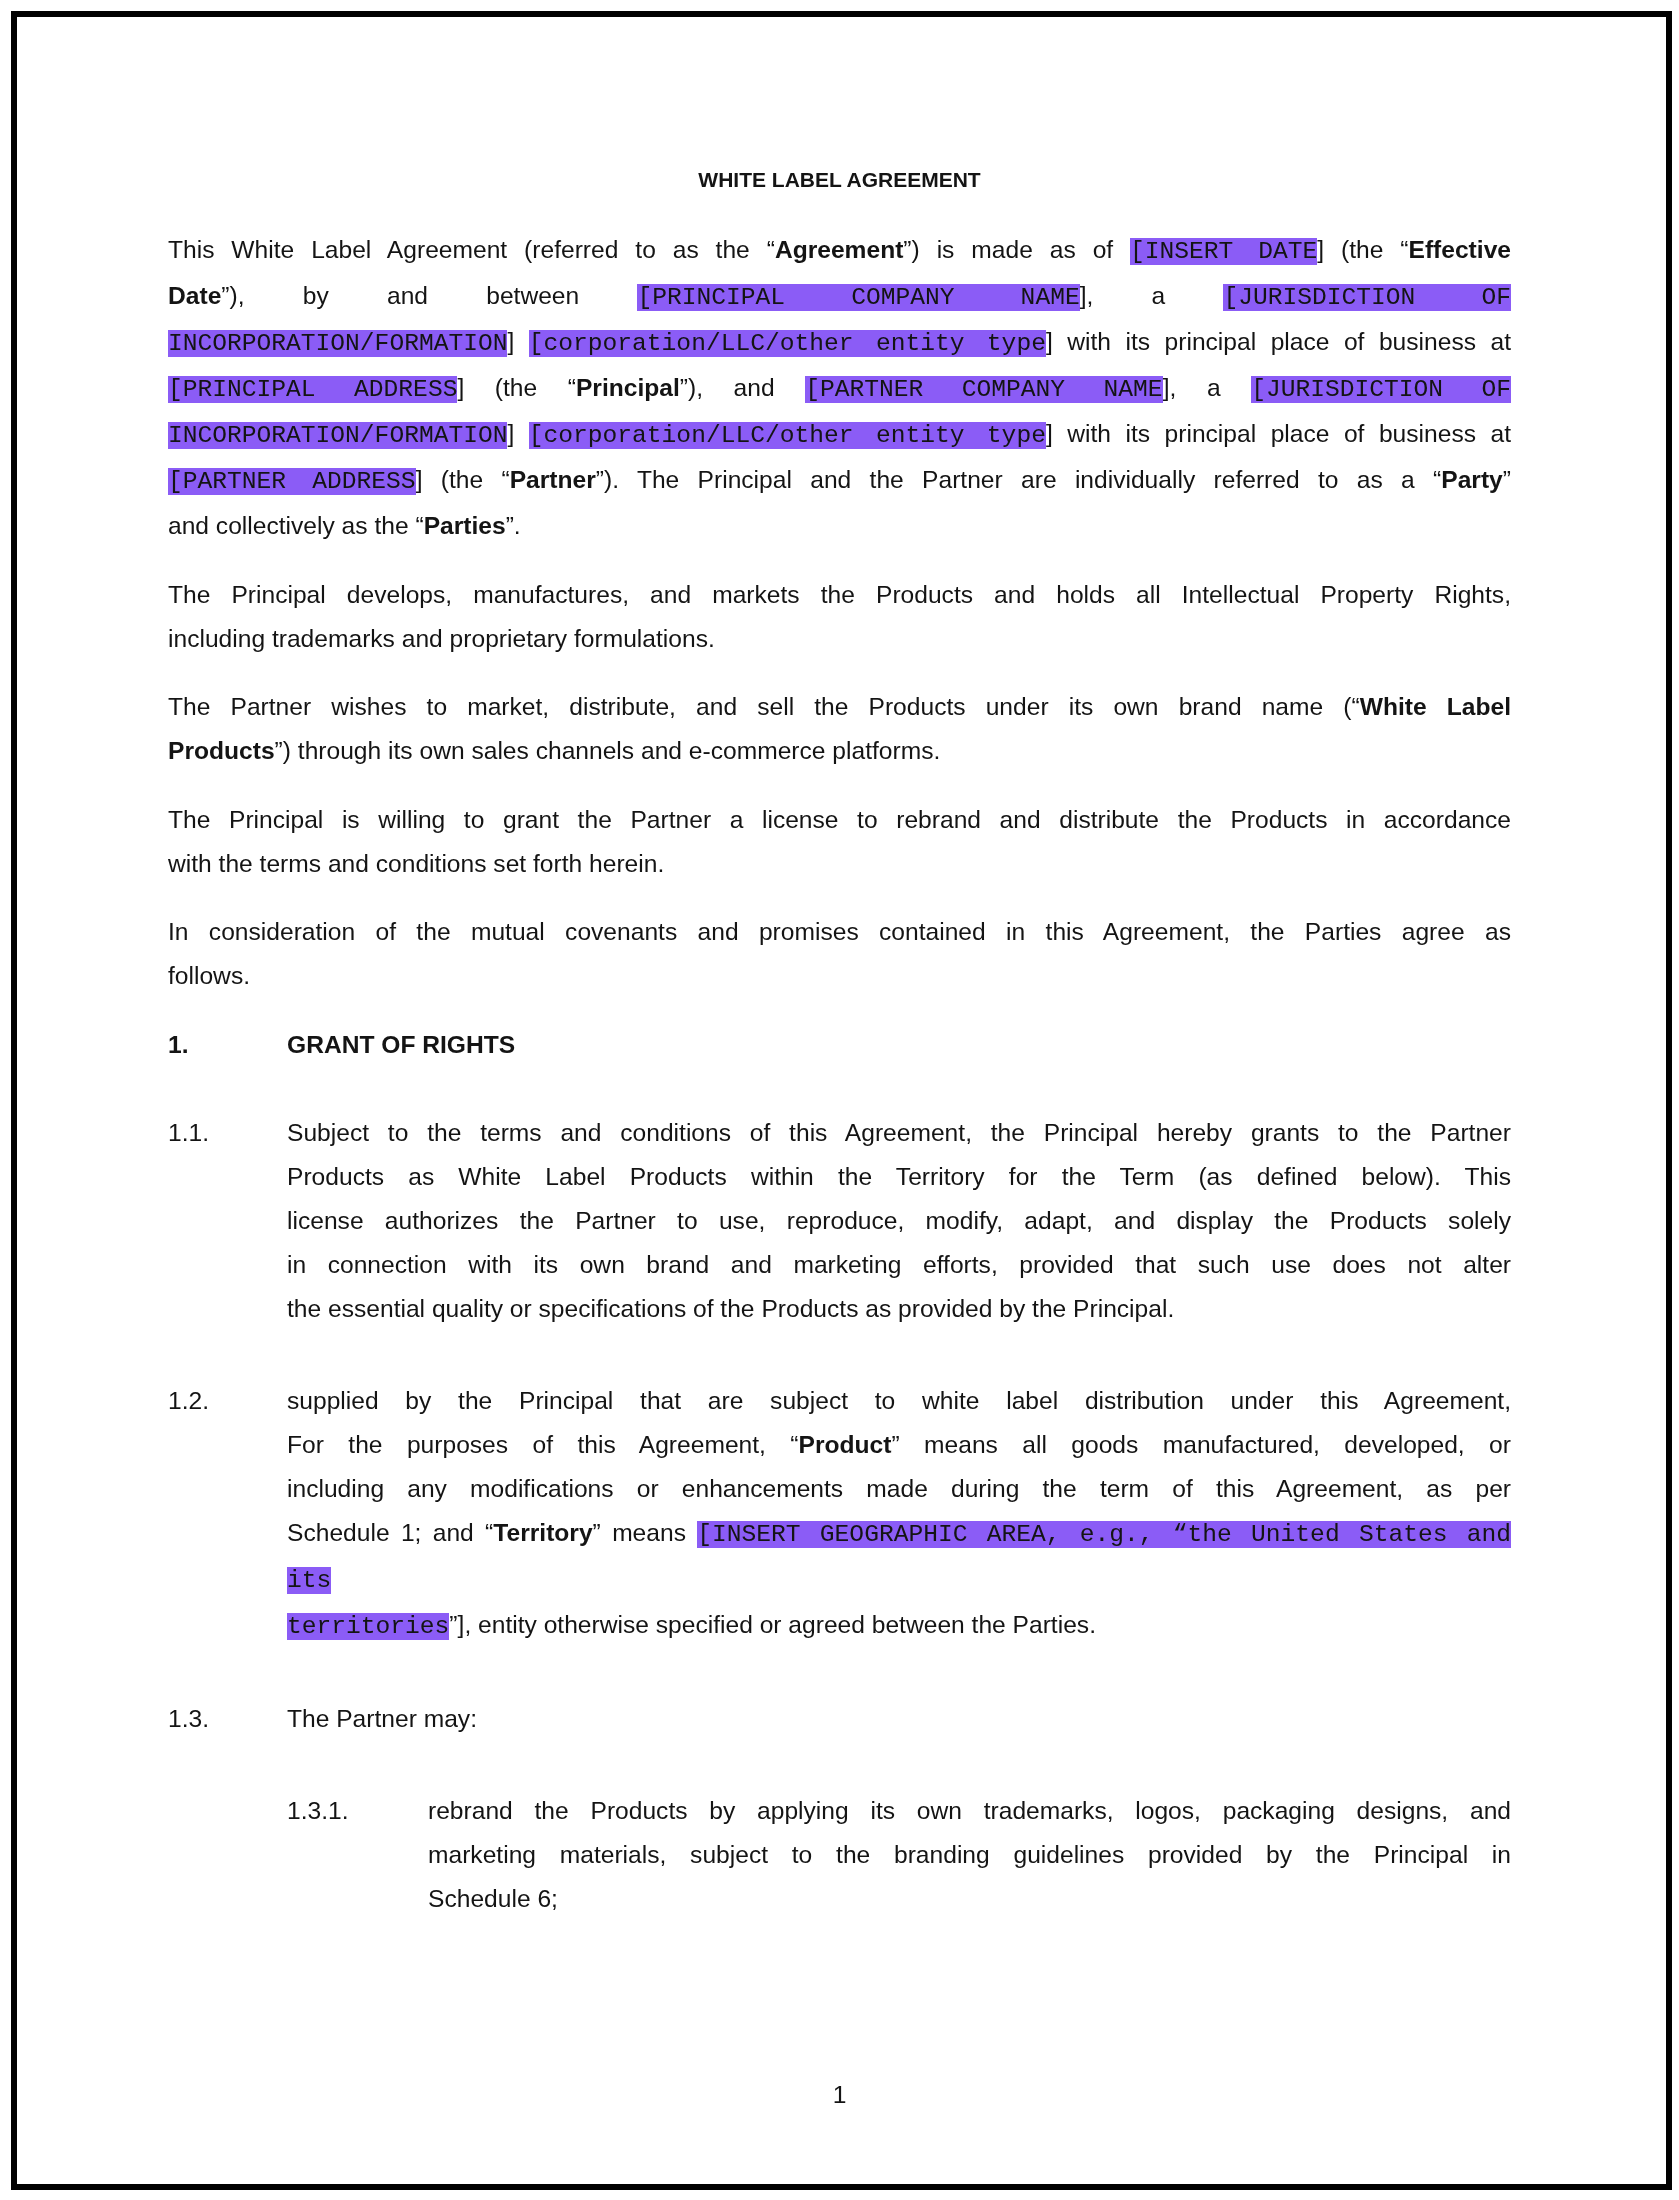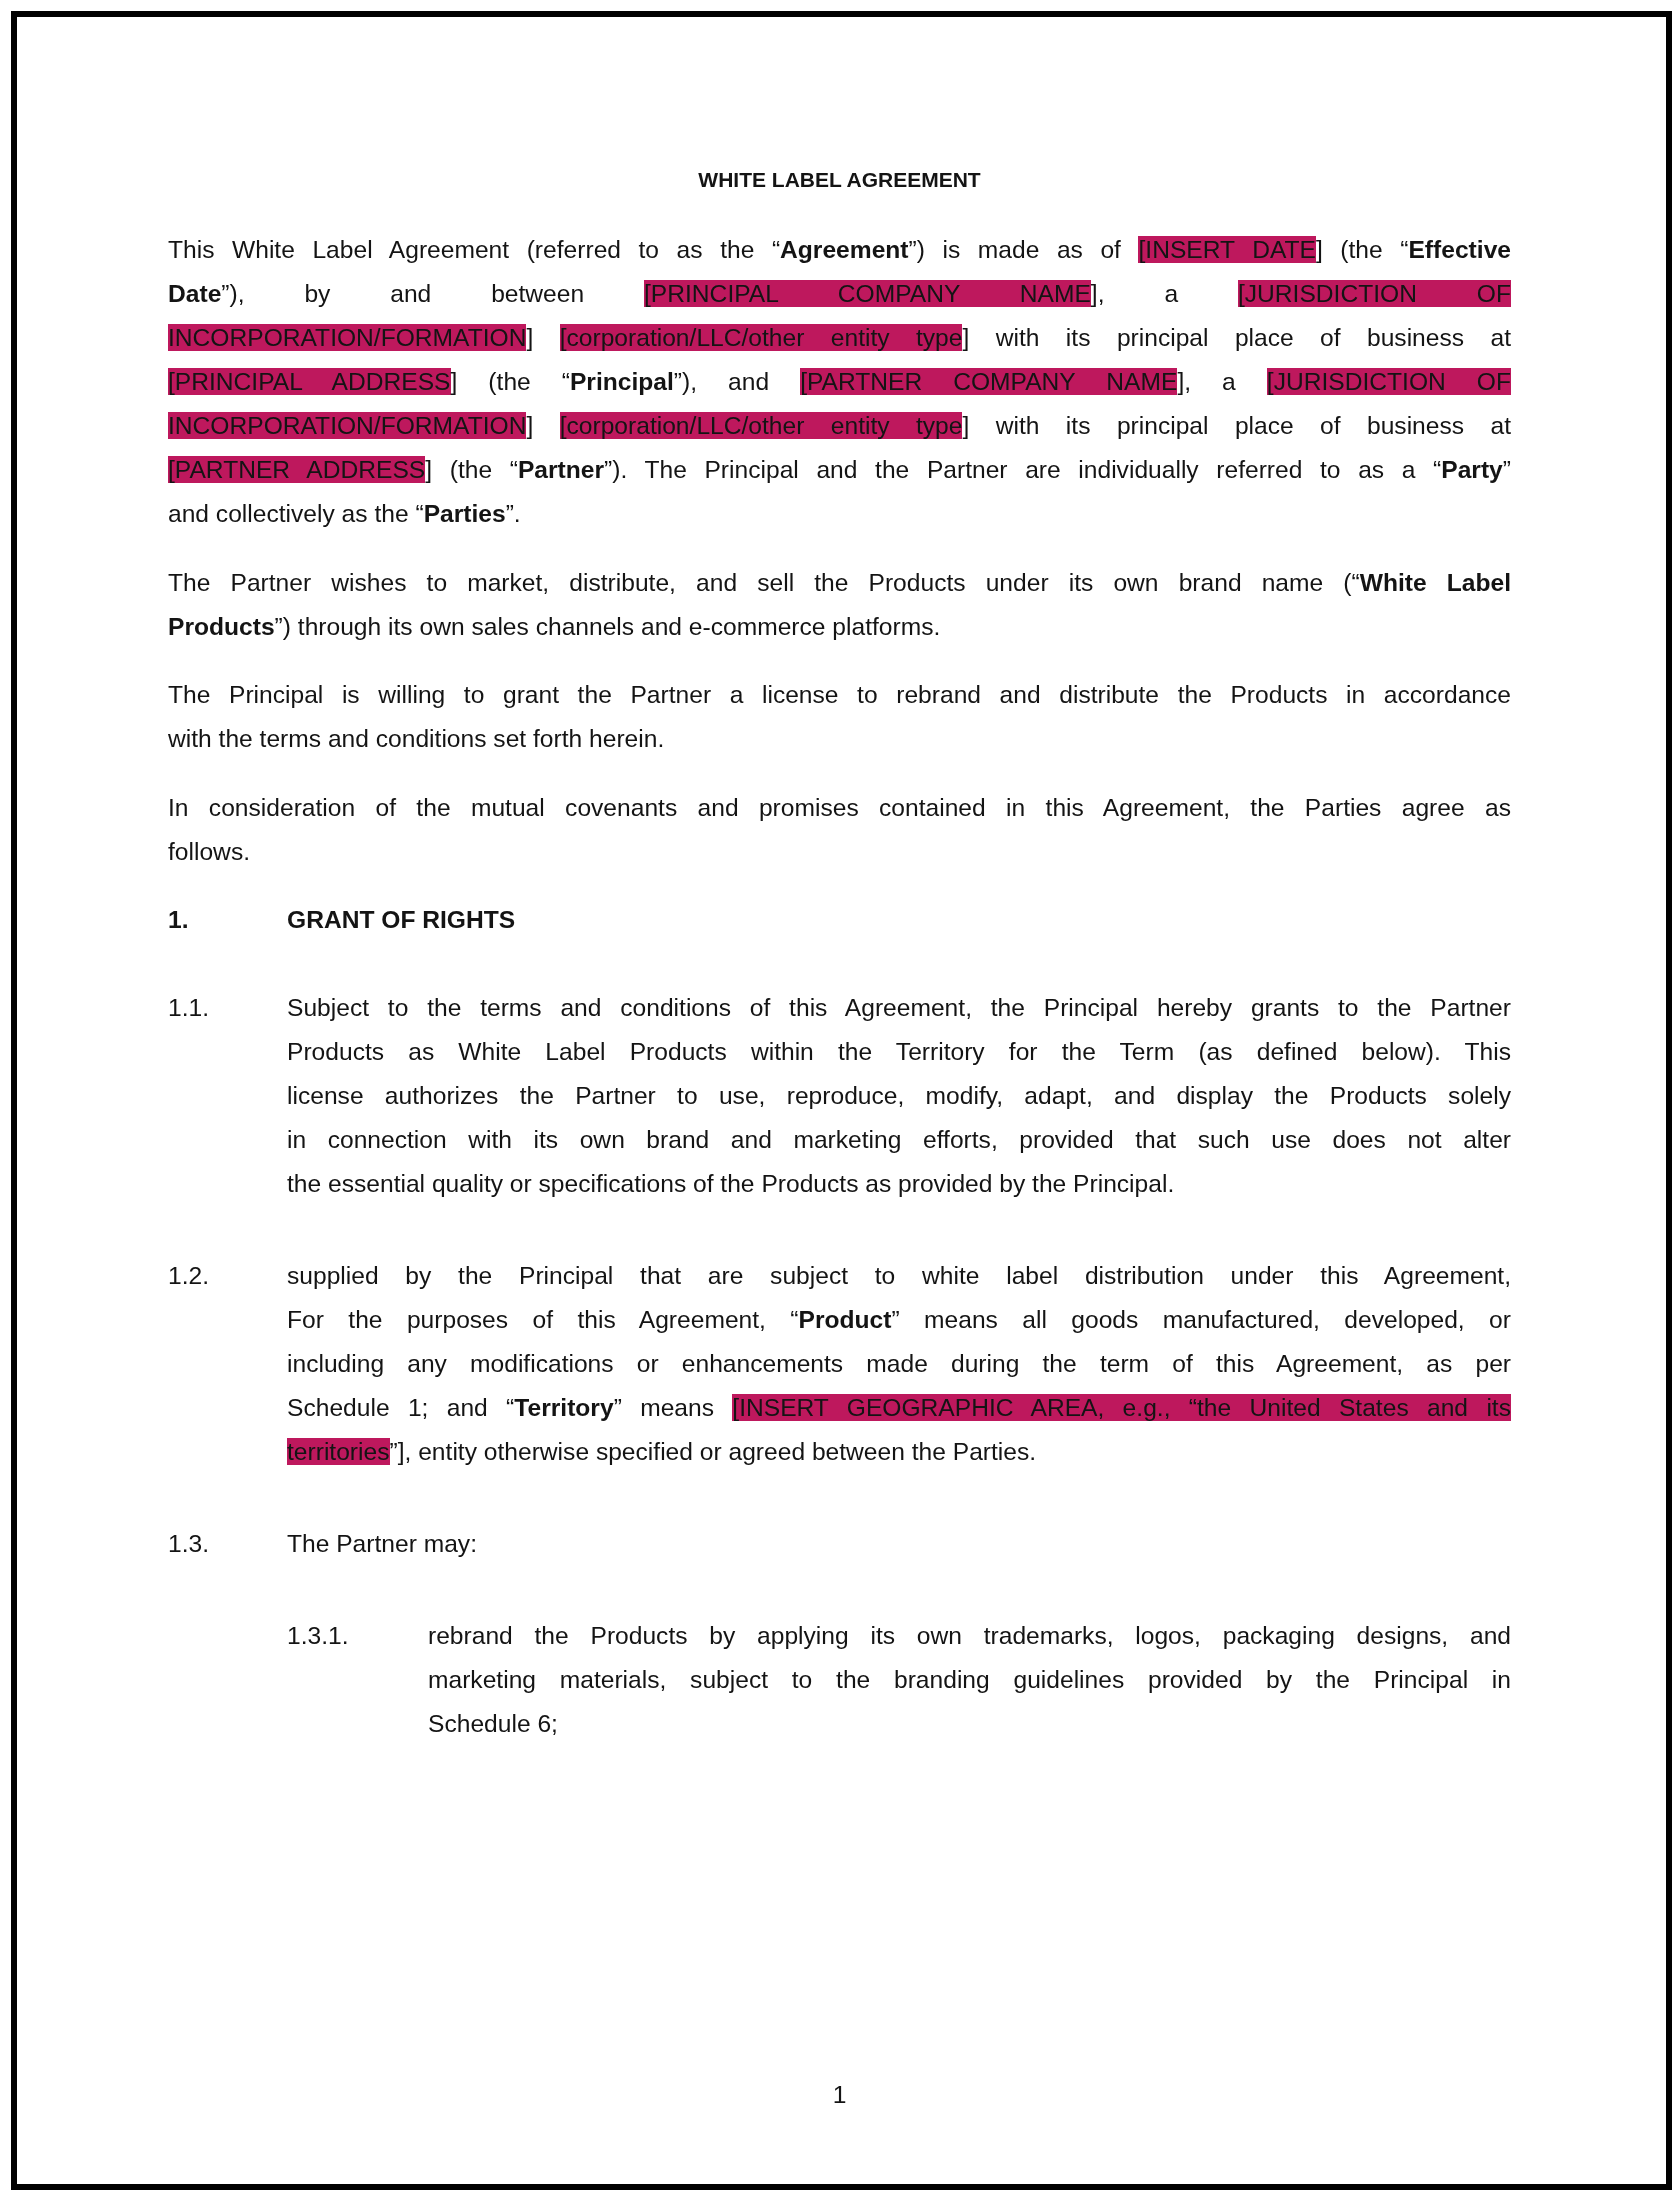--- a/index.html
+++ b/index.html
@@ -42,21 +42,21 @@
     left: 0; top: 0;
     line-height: 44px;
   }
   .subclause .num { left: 119px; }
   .line {
     text-align: justify;
     text-align-last: justify;
   }
   .line.last { text-align-last: left; }
   .bold { font-weight: bold; }
-  .hl { background-color: #be185d; }
+  .hl { background-color: #8b5cf6; font-family: Liberation Mono, monospace; }
   .page-number {
     position: absolute;
     left: 0;
     top: 2073px;
     width: 100%;
     text-align: center;
     font-size: 24.6px;
     line-height: 44px;
   }
 </style>
@@ -69,20 +69,24 @@
   <h1 class="doc-title">WHITE LABEL AGREEMENT</h1>
   <div id="doc-blocks">
       <div class="block paragraph">
         <div class="line"><span>This White Label Agreement (referred to as the “</span><span class="bold">Agreement</span><span>”) is made as of </span><span class="hl">[INSERT DATE</span><span>] (the “</span><span class="bold">Effective</span></div>
         <div class="line"><span class="bold">Date</span><span>”), by and between </span><span class="hl">[PRINCIPAL COMPANY NAME</span><span>], a </span><span class="hl">[JURISDICTION OF</span></div>
         <div class="line"><span class="hl">INCORPORATION/FORMATION</span><span>] </span><span class="hl">[corporation/LLC/other entity type</span><span>] with its principal place of business at</span></div>
         <div class="line"><span class="hl">[PRINCIPAL ADDRESS</span><span>] (the “</span><span class="bold">Principal</span><span>”), and </span><span class="hl">[PARTNER COMPANY NAME</span><span>], a </span><span class="hl">[JURISDICTION OF</span></div>
         <div class="line"><span class="hl">INCORPORATION/FORMATION</span><span>] </span><span class="hl">[corporation/LLC/other entity type</span><span>] with its principal place of business at</span></div>
         <div class="line"><span class="hl">[PARTNER ADDRESS</span><span>] (the “</span><span class="bold">Partner</span><span>”). The Principal and the Partner are individually referred to as a “</span><span class="bold">Party</span><span>”</span></div>
         <div class="line last"><span>and collectively as the “</span><span class="bold">Parties</span><span>”.</span></div>
+      </div>
+      <div class="block paragraph">
+        <div class="line"><span>The Principal develops, manufactures, and markets the Products and holds all Intellectual Property Rights,</span></div>
+        <div class="line last"><span>including trademarks and proprietary formulations.</span></div>
       </div>
       <div class="block paragraph">
         <div class="line"><span>The Partner wishes to market, distribute, and sell the Products under its own brand name (“</span><span class="bold">White Label</span></div>
         <div class="line last"><span class="bold">Products</span><span>”) through its own sales channels and e-commerce platforms.</span></div>
       </div>
       <div class="block paragraph">
         <div class="line"><span>The Principal is willing to grant the Partner a license to rebrand and distribute the Products in accordance</span></div>
         <div class="line last"><span>with the terms and conditions set forth herein.</span></div>
       </div>
       <div class="block paragraph">

